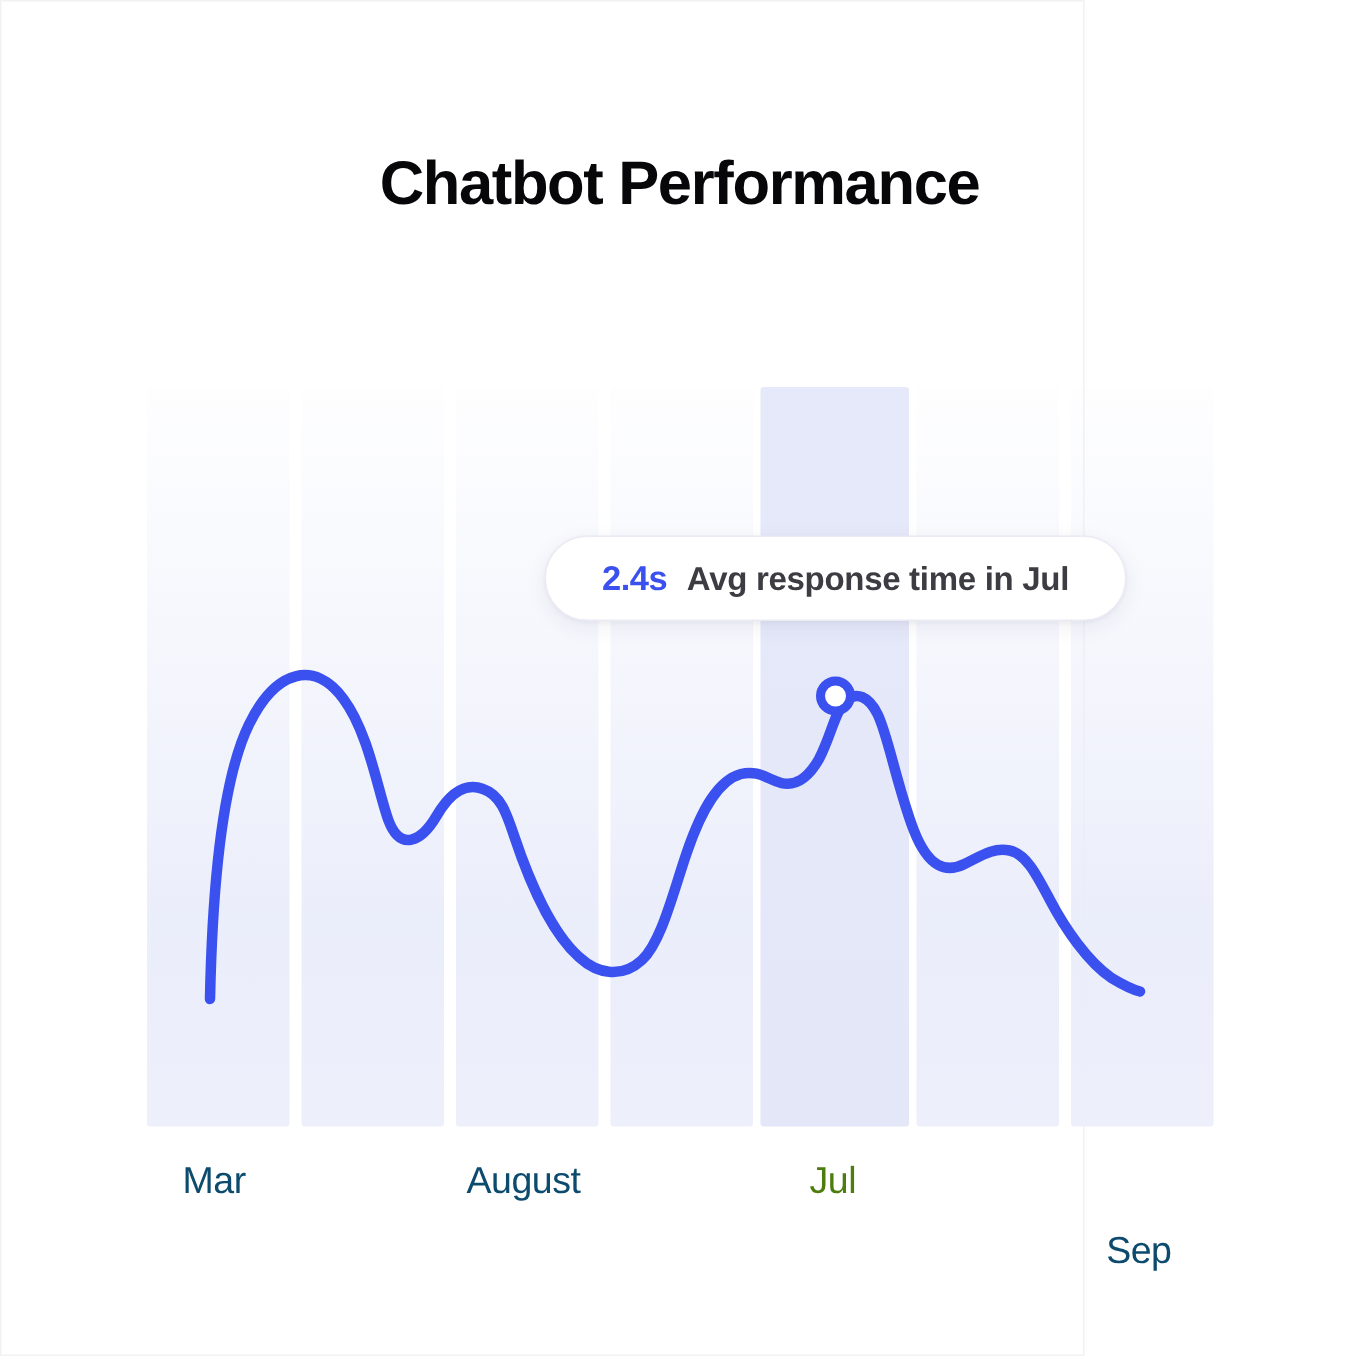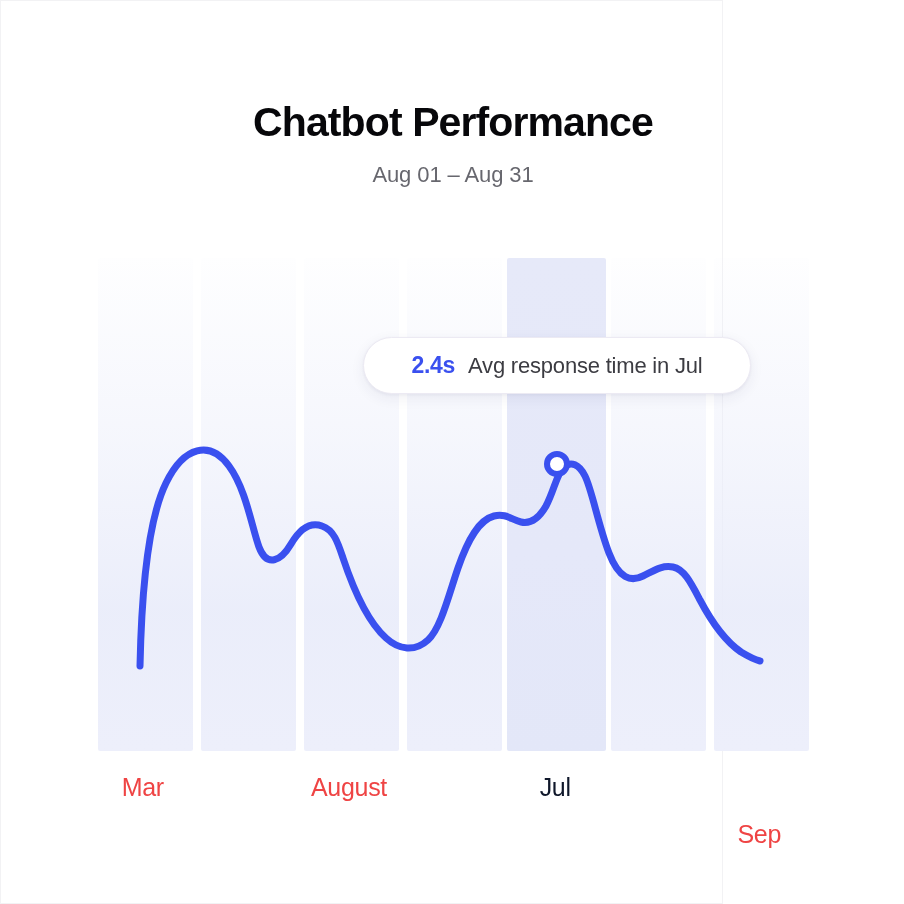--- a/index.html
+++ b/index.html
@@ -77,21 +77,21 @@
     top: 0;
     width: 711px;
     height: 493px;
     overflow: visible;
   }
 
   
   #tooltip {
     position: absolute;
     left: 362px;
-    top: 336px;
+    top: 356px;
     width: 388px;
     height: 57px;
     box-sizing: border-box;
     background: #ffffff;
     border: 1px solid #eceaf3;
     border-radius: 29px;
     box-shadow: 0 4px 14px rgba(40,44,90,0.07), 0 1px 3px rgba(40,44,90,0.05);
     display: flex;
     align-items: center;
     justify-content: center;
@@ -100,53 +100,52 @@
     text-align: center;
   }
   #tooltip-value {
     font-size: 23px;
     font-weight: 700;
     letter-spacing: -0.3px;
     color: #3a50ef;
   }
   #tooltip-label {
     font-size: 22px;
-    font-weight: 400;
+    font-weight: 700;
     letter-spacing: -0.2px;
     color: #3c3c42;
   }
 
   
   #x-axis {
     position: absolute;
     left: 97px;
     top: 770px;
     width: 711px;
     height: 42px;
   }
   .x-tick {
     position: absolute;
     top: 0;
     font-size: 25px;
     line-height: 32px;
     font-weight: 400;
     letter-spacing: -0.3px;
-    color: #ef4444;
+    color: #0c4a6e;
     transform: translateX(-50%);
   }
-  .x-tick.active { color: #0f172a; }
+  .x-tick.active { color: #4d7c0f; }
 </style>
 </head>
 <body>
 
 <div id="card">
 
   <div id="header">
     <h1 id="chart-title">Chatbot Performance</h1>
-    <p id="chart-subtitle">Aug 01 – Aug 31</p>
   </div>
 
   <div id="plot">
 
     <div class="band" style="left:0px;width:95px;"></div>
     <div class="band" style="left:103px;width:95px;"></div>
     <div class="band" style="left:206px;width:95px;"></div>
     <div class="band" style="left:309px;width:95px;"></div>
     <div class="band highlight" style="left:409px;width:99px;"></div>
     <div class="band" style="left:513px;width:95px;"></div>

